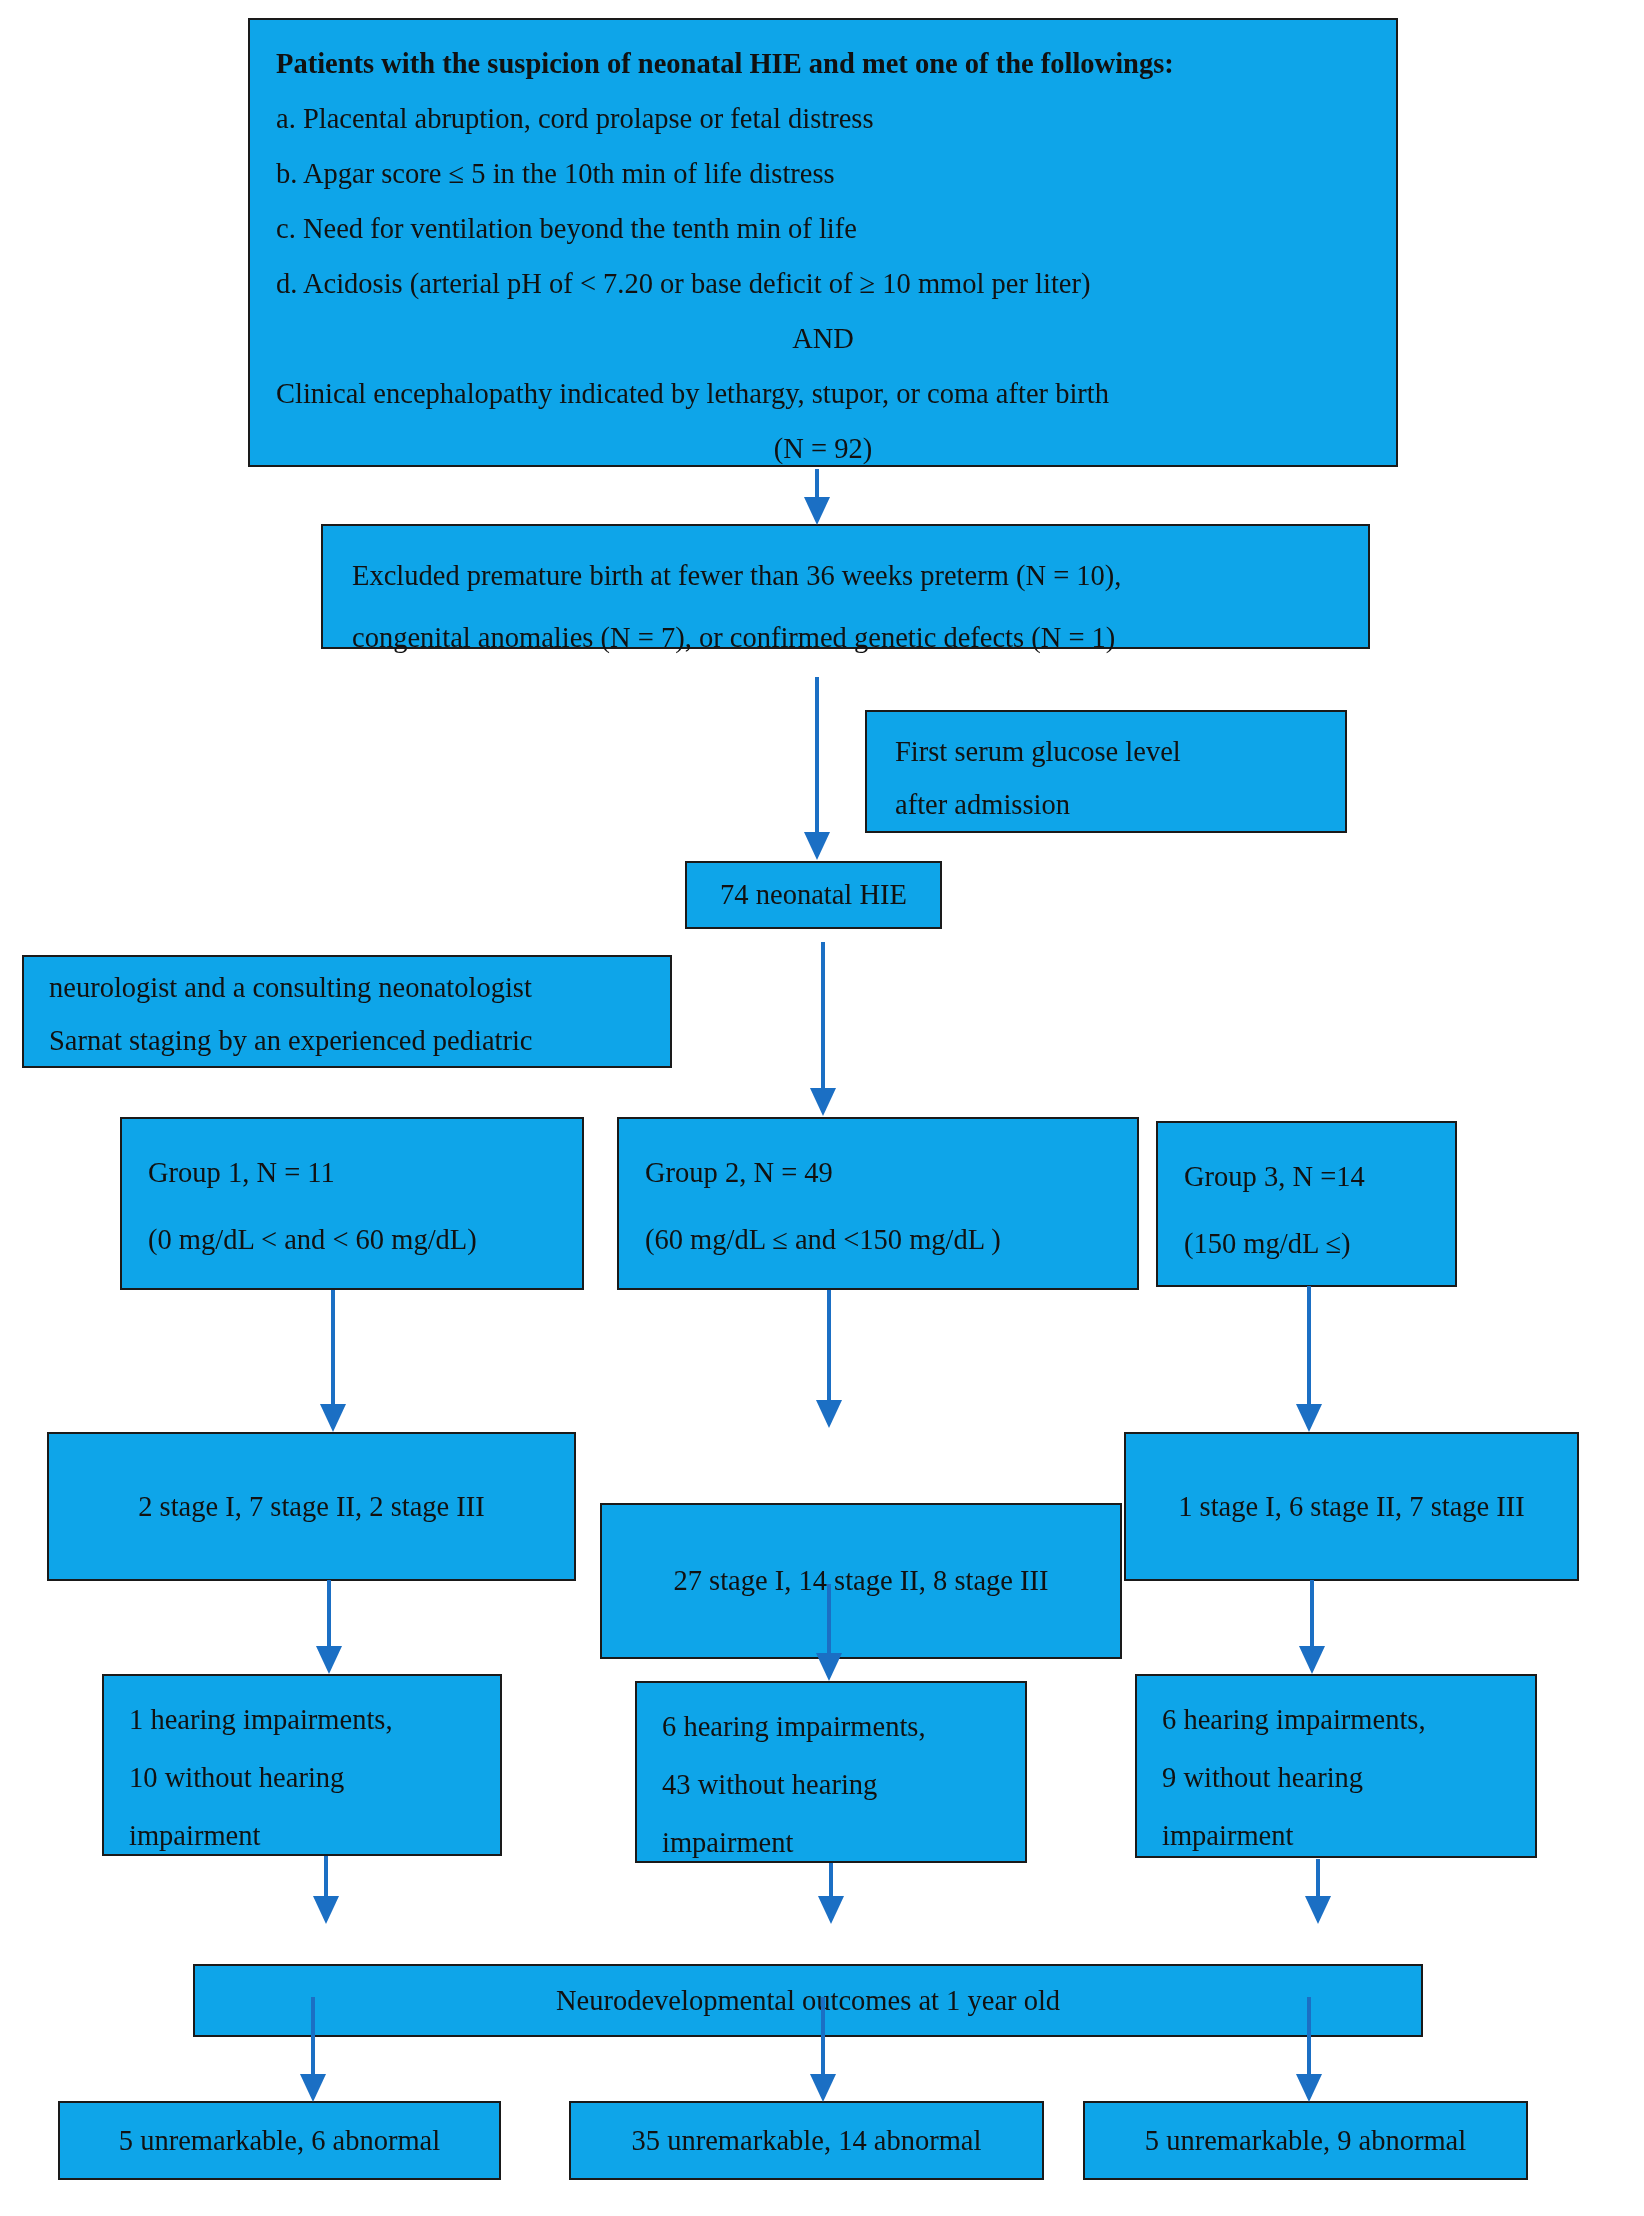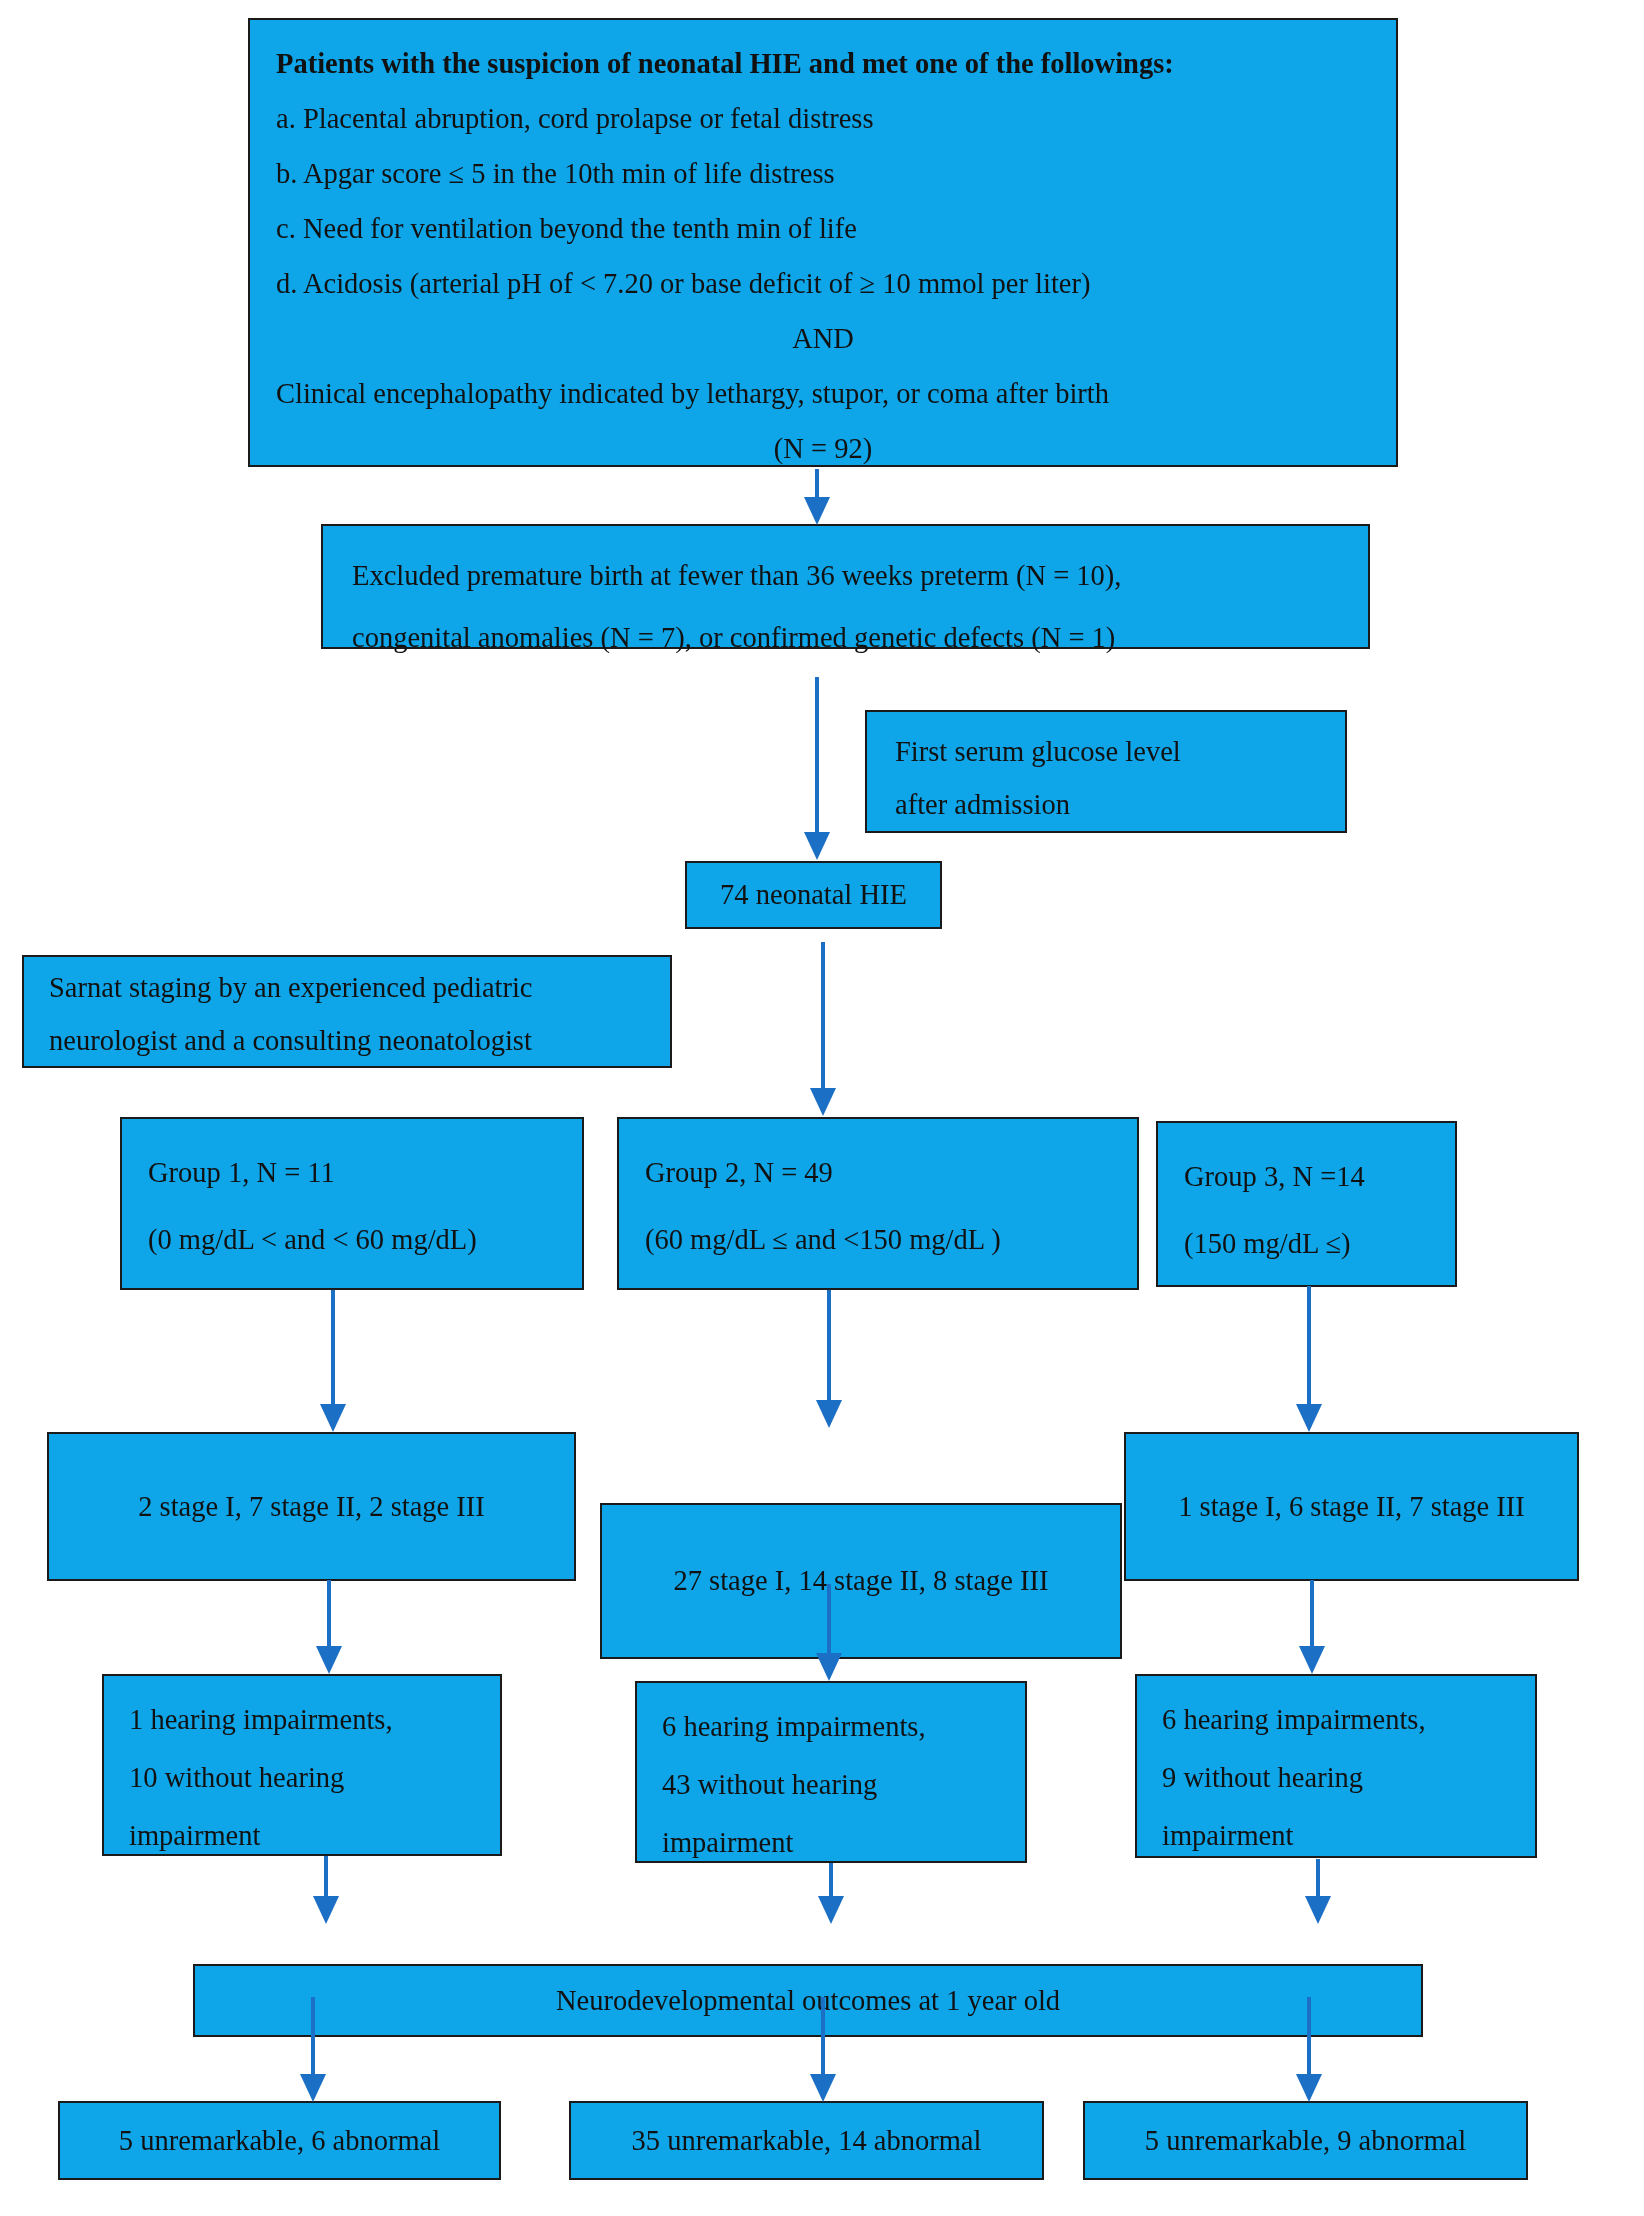--- a/index.html
+++ b/index.html
@@ -71,22 +71,22 @@
   <div class="box glucose" style="left:865px;top:710px;width:482px;height:123px;">
     <div class="line">First serum glucose level</div>
     <div class="line">after admission</div>
   </div>
 
   <div class="box hie" style="left:685px;top:861px;width:257px;height:68px;">
     <div class="line">74 neonatal HIE</div>
   </div>
 
   <div class="box sarnat" style="left:22px;top:955px;width:650px;height:113px;">
+    <div class="line">neurologist and a consulting neonatologist</div>
     <div class="line">Sarnat staging by an experienced pediatric</div>
-    <div class="line">neurologist and a consulting neonatologist</div>
   </div>
 
   <div class="box group" style="left:120px;top:1117px;width:464px;height:173px;">
     <div class="line">Group 1, N = 11</div>
     <div class="line">(0 mg/dL &lt; and &lt; 60 mg/dL)</div>
   </div>
   <div class="box group" style="left:617px;top:1117px;width:522px;height:173px;">
     <div class="line">Group 2, N = 49</div>
     <div class="line">(60 mg/dL ≤ and &lt;150 mg/dL )</div>
   </div>

